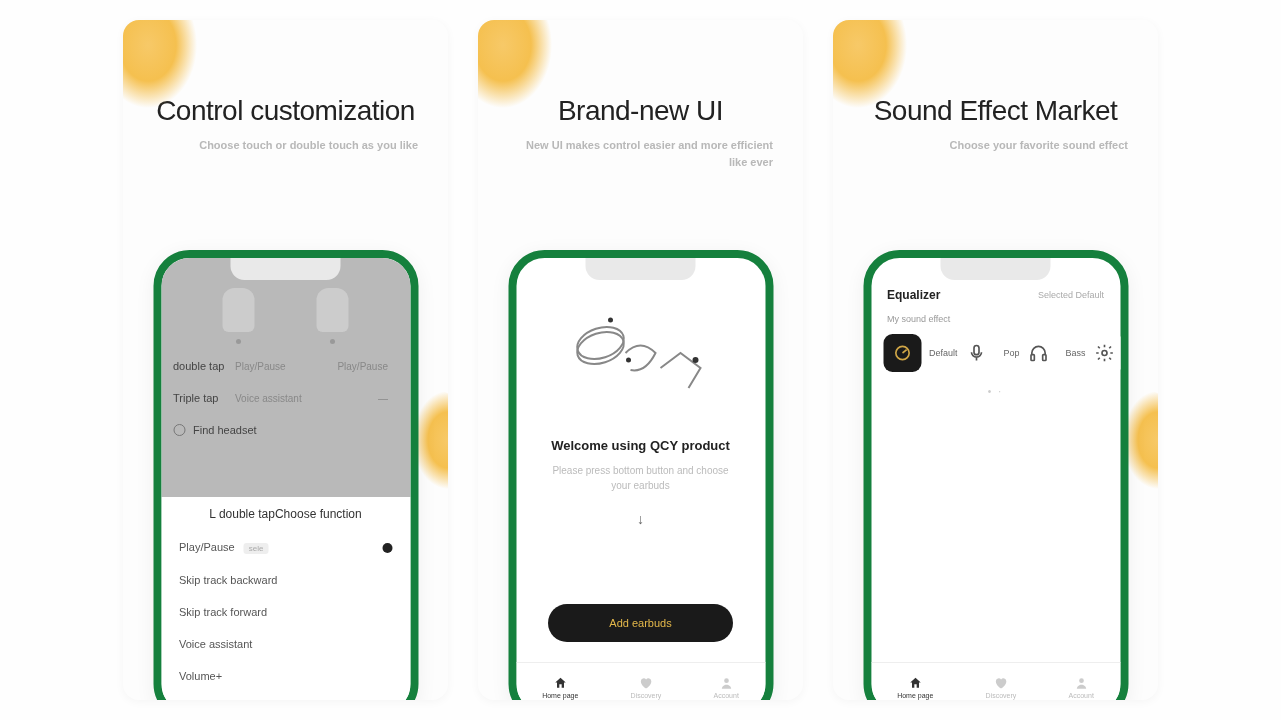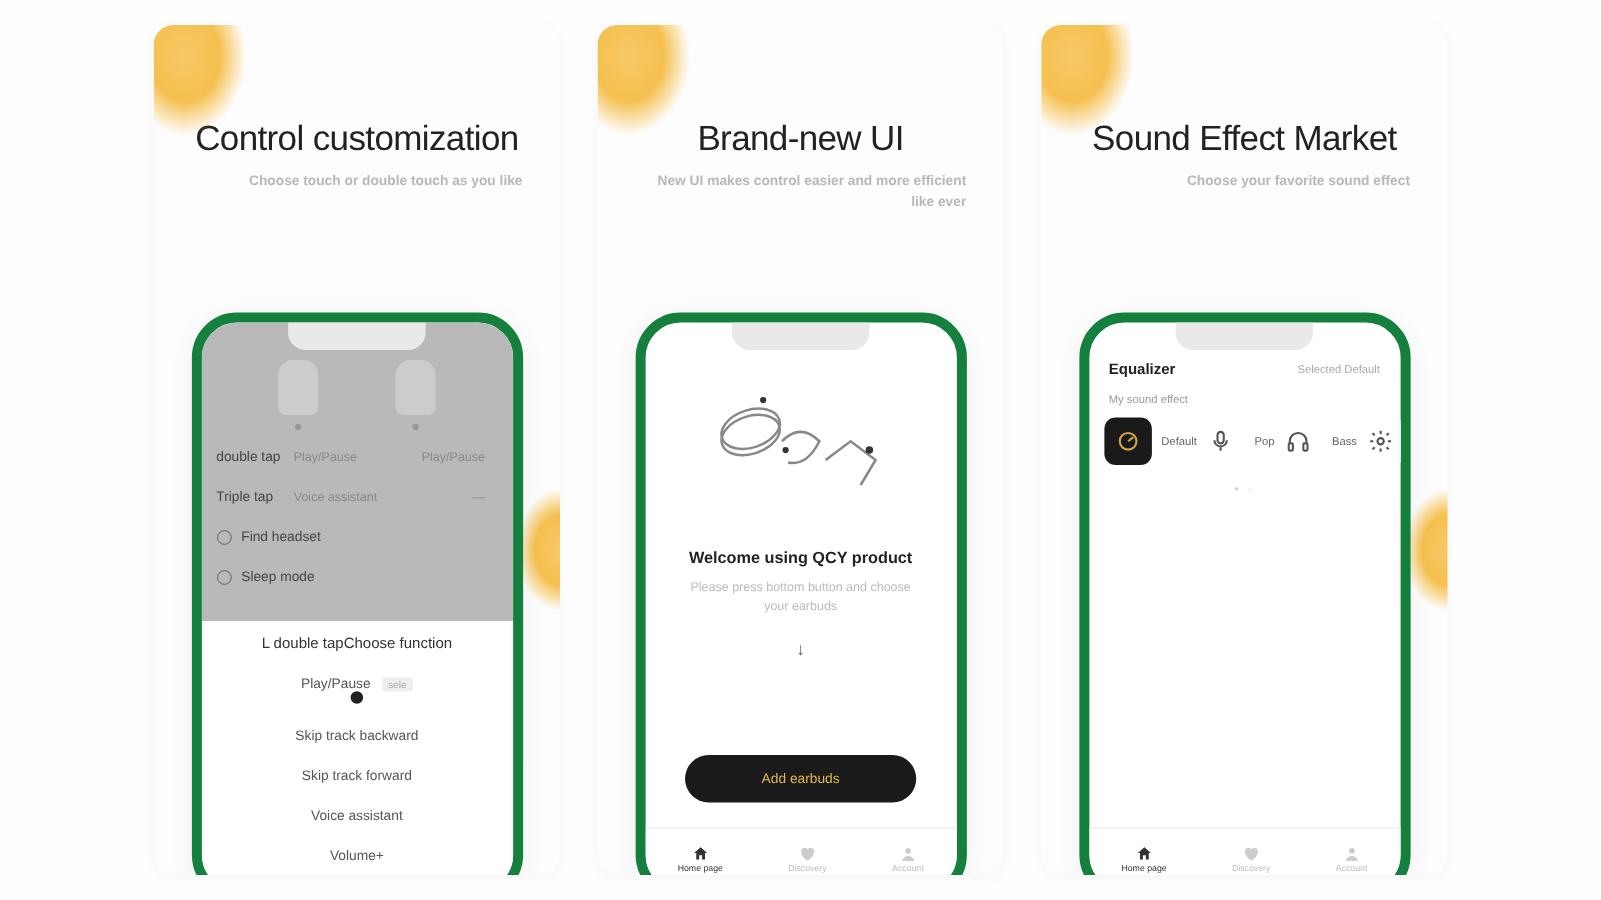--- a/index.html
+++ b/index.html
@@ -19,21 +19,21 @@
 .earbud { width: 32px; height: 44px; background: #ccc; border-radius: 12px 12px 6px 6px; position: relative; }
 .earbud::after { content: ""; position: absolute; bottom: -12px; left: 50%; transform: translateX(-50%); width: 5px; height: 5px; background: #999; border-radius: 50%; }
 .cfg-row { display: flex; align-items: center; padding: 10px 12px; font-size: 11px; color: #555; }
 .cfg-row .lbl { width: 62px; color: #444; }
 .cfg-row .val { color: #888; font-size: 10px; }
 .cfg-row .val2 { margin-left: auto; margin-right: 10px; color: #888; font-size: 10px; }
 .setting-row { display: flex; align-items: center; padding: 10px 12px; font-size: 11px; color: #444; gap: 8px; }
 .setting-row .ico { width: 12px; height: 12px; border: 1.5px solid #777; border-radius: 50%; }
 .sheet { background: #fff; padding: 10px 18px; }
 .sheet-title { text-align: center; font-size: 12px; color: #333; margin-bottom: 10px; }
-.opt { padding: 10px 0; font-size: 11px; color: #555; display: flex; align-items: center; justify-content: space-between; flex-direction: column; }
+.opt { padding: 10px 0; font-size: 11px; color: #555; display: flex; align-items: center; justify-content: space-between; }
 .opt .badge { display: inline-block; background: #eee; color: #aaa; font-size: 8px; padding: 1px 5px; border-radius: 3px; margin-left: 6px; }
 .opt .radio { width: 10px; height: 10px; background: #222; border-radius: 50%; }
 
 
 .p2-body { padding: 40px 20px 0; text-align: center; height: 100%; position: relative; }
 .qcy-logo { width: 180px; height: 120px; margin: 0 auto 20px; position: relative; }
 .welcome { font-size: 13px; font-weight: 600; color: #222; margin-bottom: 10px; }
 .welcome-sub { font-size: 10px; color: #bbb; line-height: 1.5; margin-bottom: 18px; padding: 0 10px; }
 .arrow-down { font-size: 14px; color: #666; }
 .add-btn { position: absolute; bottom: 70px; left: 50%; transform: translateX(-50%); width: 185px; height: 38px; background: #1a1a1a; color: #e4b84a; border-radius: 20px; display: flex; align-items: center; justify-content: center; font-size: 11px; font-weight: 500; }
@@ -78,24 +78,20 @@
         <span class="val2">Play/Pause</span>
       </div>
       <div class="cfg-row">
         <span class="lbl">Triple tap</span>
         <span class="val">Voice assistant</span>
         <span class="val2">—</span>
       </div>
       <div class="setting-row">
         <span class="ico"></span>
         <span>Find headset</span>
-      </div>
-      <div class="setting-row">
-        <span class="ico"></span>
-        <span>Sleep mode</span>
       </div>
     </div>
     <div class="sheet">
       <div class="sheet-title">L double tapChoose function</div>
       <div class="opt">
         <span>
           <span>Play/Pause</span>
           <span class="badge">sele</span>
         </span>
         <span class="radio"></span>

